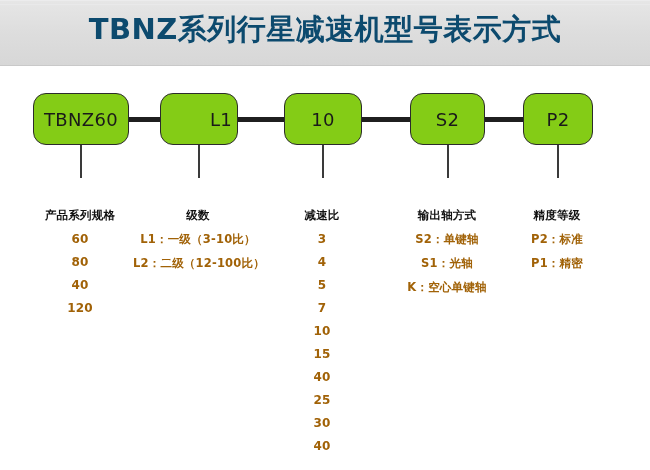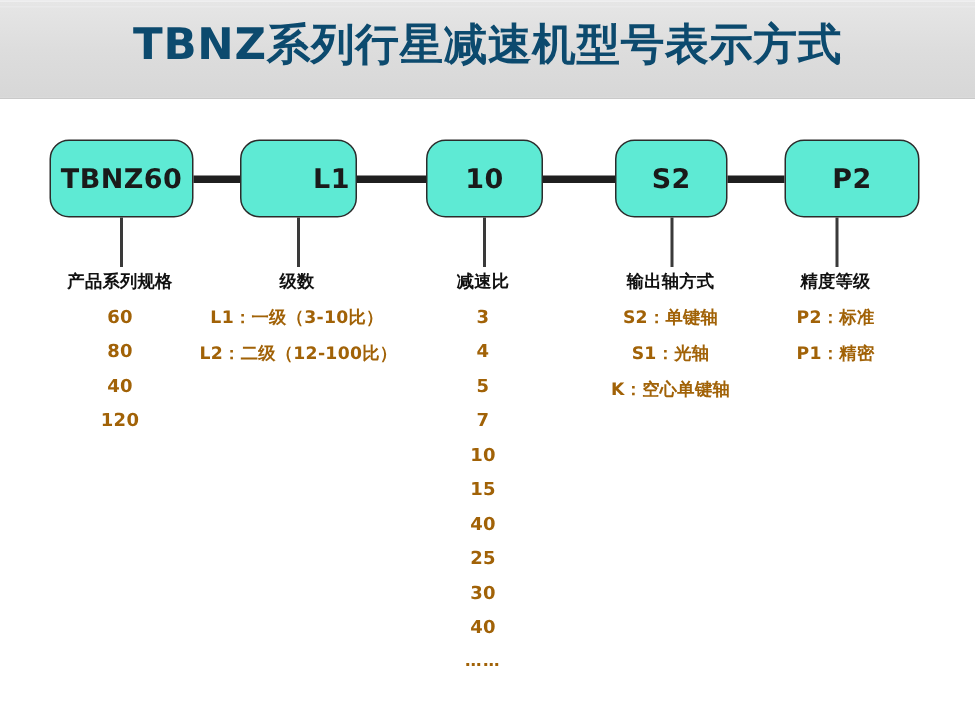--- a/index.html
+++ b/index.html
@@ -11,28 +11,28 @@
     background:linear-gradient(180deg,#e6e6e6 0%,#dddddd 50%,#d7d7d7 100%);
     border-top:1px solid #ececed;border-bottom:1px solid #c9c9c9;
     box-sizing:border-box;}
   .header-bar::before{content:"";position:absolute;left:0;top:3px;width:650px;height:1px;background:#e9e9ea;}
   .title{position:absolute;left:0;top:10px;width:650px;text-align:center;
     font-size:29px;font-weight:bold;color:#0c4a6e;letter-spacing:.5px;
     font-family:"DejaVu Sans","Liberation Sans",sans-serif;}
 
   .boxes{position:absolute;left:0;top:93px;width:650px;height:52px;}
   .node{position:absolute;top:0;height:52px;box-sizing:border-box;
-    border:1.6px solid #2b2b2b;border-radius:13px;background:#5eead4;
+    border:1.6px solid #2b2b2b;border-radius:13px;background:#84cc16;
     display:flex;align-items:center;justify-content:center;
-    font-size:18px;font-weight:bold;color:#1a1a1a;letter-spacing:.3px;}
+    font-size:18px;font-weight:normal;color:#1a1a1a;letter-spacing:.3px;}
   .connector{position:absolute;top:24px;height:4.5px;background:#1f1f1f;}
 
   .vline{position:absolute;width:1.6px;background:#3a3a3a;}
 
-  .col{position:absolute;text-align:center;}
+  .col{position:absolute;text-align:center;margin-top:28px;}
   .col-head{font-size:11.5px;font-weight:bold;color:#111;margin-bottom:9px;
     letter-spacing:.2px;white-space:nowrap;}
   .col-item{font-size:11.5px;font-weight:bold;color:#a16207;margin-bottom:9px;
     white-space:nowrap;letter-spacing:.2px;}
   .col-item.num{font-size:12px;}
   .col-item.ell{font-size:11px;letter-spacing:1px;}
 </style>
 </head>
 <body>
 
@@ -47,21 +47,21 @@
 
     <div class="node" style="left:160px;width:78px;padding-left:44px;">L1</div>
     <div class="connector" style="left:238px;width:46px;"></div>
 
     <div class="node" style="left:284px;width:78px;">10</div>
     <div class="connector" style="left:362px;width:48px;"></div>
 
     <div class="node" style="left:410px;width:75px;">S2</div>
     <div class="connector" style="left:485px;width:38px;"></div>
 
-    <div class="node" style="left:523px;width:90px;">P2</div>
+    <div class="node" style="left:523px;width:70px;">P2</div>
   </div>
 
   <div class="vline" style="left:80px;top:145px;height:33px;"></div>
   <div class="vline" style="left:198px;top:145px;height:33px;"></div>
   <div class="vline" style="left:322px;top:145px;height:33px;"></div>
   <div class="vline" style="left:447px;top:145px;height:33px;"></div>
   <div class="vline" style="left:557px;top:145px;height:33px;"></div>
 
   <div class="col" style="left:10px;top:180px;width:140px;">
     <div class="col-head">产品系列规格</div>

